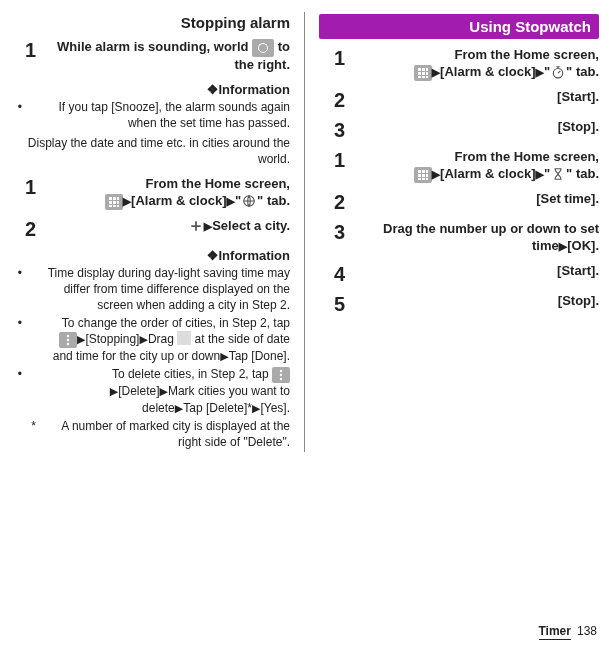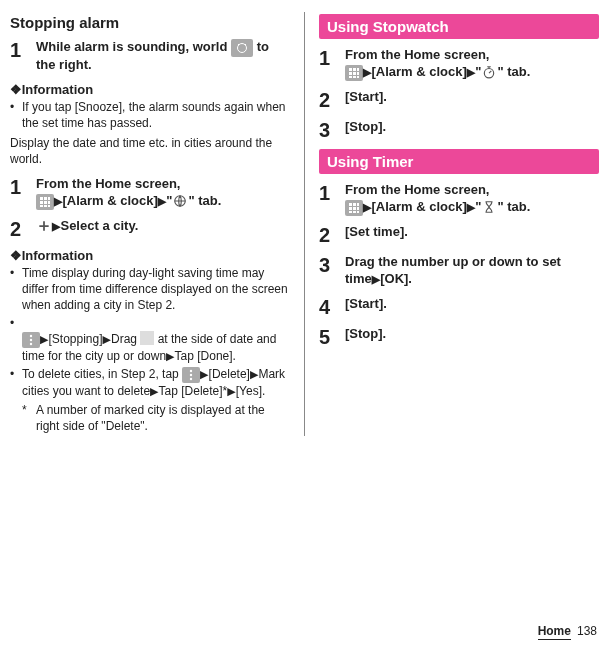--- a/index.html
+++ b/index.html
@@ -1,28 +1,28 @@
 <!DOCTYPE html>
 <html><head>
 <meta charset="utf-8">
 <style>
 * { margin: 0; padding: 0; box-sizing: border-box; }
 body { width: 609px; height: 648px; font-family: Arial, Helvetica, sans-serif; color: #222; background: #fff; position: relative; }
-.columns { display: flex; padding: 8px 10px 0 10px; gap: 14px; }
+.columns { display: flex; padding: 8px 10px 0 10px; gap: 14px; text-align: right; }
 .col { flex: 1; min-width: 0; }
 .divider { width: 1px; background: #888; margin-top: 4px; }
 .section-title { font-weight: bold; font-size: 15px; margin: 6px 0 8px 0; }
-.gray-heading { background: #ec4899; color: #fff; font-weight: bold; font-size: 15px; padding: 4px 8px; border-radius: 2px; margin: 6px 0 8px 0; }
+.gray-heading { background: #a21caf; color: #fff; font-weight: bold; font-size: 15px; padding: 4px 8px; border-radius: 2px; margin: 6px 0 8px 0; }
 .step { display: flex; margin: 4px 0 8px 0; }
 .step-num { font-weight: bold; font-size: 20px; width: 26px; flex-shrink: 0; line-height: 1.1; }
 .step-text { font-size: 13px; font-weight: bold; line-height: 1.3; flex: 1; }
 .info-heading { font-weight: bold; font-size: 13px; margin: 6px 0 2px 0; }
 .bullet { display: flex; font-size: 12px; line-height: 1.35; margin: 2px 0; }
 .bullet-mark { width: 12px; flex-shrink: 0; }
-.bullet-text { flex: 1; }
+.bullet-text { flex: 1; margin-left: 24px; }
 .subnote { display: flex; font-size: 12px; line-height: 1.35; margin: 2px 0 2px 12px; }
 .subnote-mark { width: 14px; flex-shrink: 0; }
 .desc { font-size: 12px; line-height: 1.35; margin: 4px 0 8px 0; }
 .icon-box { display: inline-flex; align-items: center; justify-content: center; width: 18px; height: 16px; background: #aaa; border-radius: 2px; vertical-align: -3px; }
 .icon-box svg { width: 12px; height: 12px; }
 .icon-lg { width: 22px; height: 18px; }
 .icon-plain { display: inline-flex; align-items: center; justify-content: center; width: 16px; height: 16px; vertical-align: -3px; }
 .icon-plain svg { width: 14px; height: 14px; }
 .arrow { font-size: 11px; vertical-align: 0; }
 .drag-handle { display: inline-block; width: 14px; height: 14px; background: #ddd; vertical-align: -2px; }
@@ -98,21 +98,21 @@
     <div class="info-heading">❖Information</div>
 
     <div class="bullet">
       <div class="bullet-mark">•</div>
       <div class="bullet-text">Time display during day-light saving time may differ from time difference displayed on the screen when adding a city in Step 2.</div>
     </div>
 
     <div class="bullet">
       <div class="bullet-mark">•</div>
       <div class="bullet-text">
-        <br>
+        <span>To change the order of cities, in Step 2, tap </span><br>
         <span class="icon-box">
           <svg viewBox="0 0 12 12" fill="#fff">
               <circle cx="6" cy="2" r="1.2"></circle>
               <circle cx="6" cy="6" r="1.2"></circle>
               <circle cx="6" cy="10" r="1.2"></circle>
             </svg>
         </span><span class="arrow">▶</span><span>[Stopping]</span><span class="arrow">▶</span><span>Drag </span><span class="drag-handle"></span><span> at the side of date and time for the city up or down</span><span class="arrow">▶</span><span>Tap [Done].</span>
       </div>
     </div>
 
@@ -170,21 +170,20 @@
     <div class="step">
       <div class="step-num">2</div>
       <div class="step-text">[Start].</div>
     </div>
 
     <div class="step">
       <div class="step-num">3</div>
       <div class="step-text">[Stop].</div>
     </div>
 
-    <div class="gray-heading">Using Timer</div>
 
     <div class="step">
       <div class="step-num">1</div>
       <div class="step-text">
         <span>From the Home screen, </span><br>
         <span class="icon-box">
           <svg viewBox="0 0 12 12" fill="#fff">
               <rect x="1" y="1" width="3" height="3"></rect>
               <rect x="5" y="1" width="3" height="3"></rect>
               <rect x="9" y="1" width="2" height="3"></rect>
@@ -222,15 +221,15 @@
 
     <div class="step">
       <div class="step-num">5</div>
       <div class="step-text">[Stop].</div>
     </div>
 
   </div>
 </div>
 
 <div class="footer">
-  <span class="apps">Home</span>
+  <span class="apps">Timer</span>
   <span>138</span>
 </div>
 
 </body></html>

